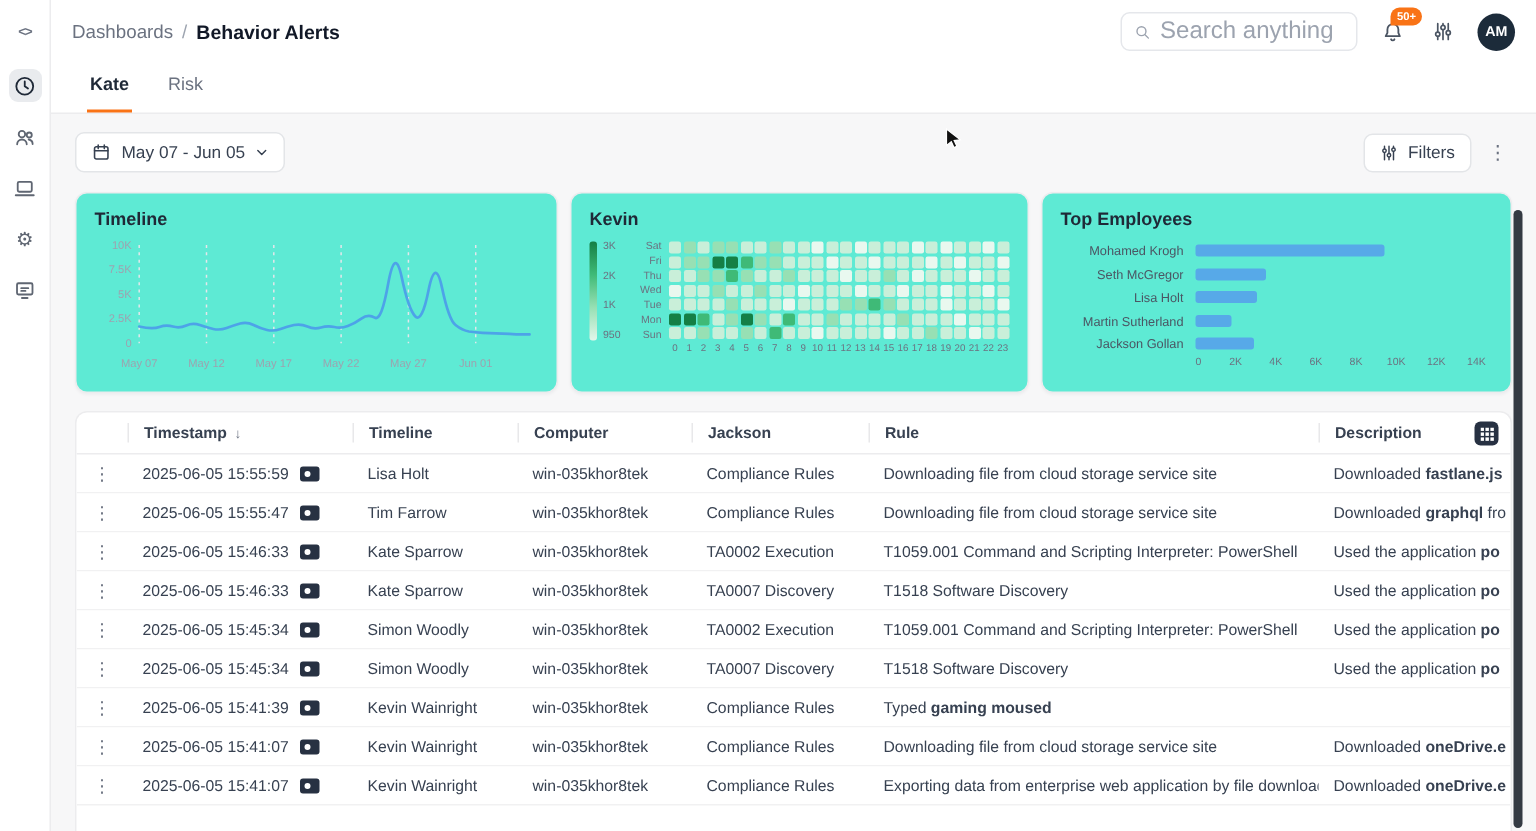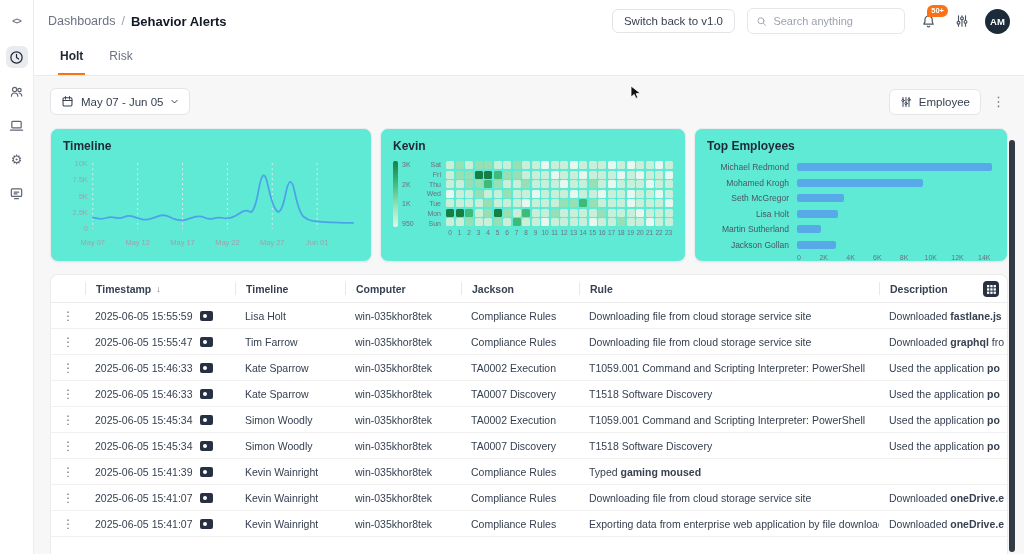--- a/index.html
+++ b/index.html
@@ -20,21 +20,21 @@
 .topbar{position:absolute;left:34px;top:0;right:0;height:42px;background:#fff;
   display:flex;align-items:center;padding:0 14px;gap:10px}
 .breadcrumb{display:flex;align-items:center;gap:6px;font-size:12.5px}
 .bc-root{color:#6b7280}.bc-sep{color:#9ca3af}
 .bc-current{color:#111827;font-weight:bold;font-size:13px}
 .topbar-right{margin-left:auto;display:flex;align-items:center;gap:12px}
 .btn-outline{background:#fff;border:1px solid #e2e4e8;border-radius:6px;padding:5px 11px;
   font-size:11.5px;color:#374151;cursor:pointer;white-space:nowrap}
 .search-box{display:flex;align-items:center;gap:6px;width:158px;height:26px;
   border:1px solid #e5e7eb;border-radius:6px;padding:0 8px;background:#fff;color:#9ca3af}
-.search-box input{border:0;outline:0;width:100%;font-size:11px;color:#374151;background:transparent}
+.search-box input{border:0;outline:0;width:100%;font-size:16px;color:#374151;background:transparent}
 .search-box input::placeholder{color:#9ca3af}
 .icon-btn{position:relative;width:22px;height:22px;display:flex;align-items:center;
   justify-content:center;color:#4b5563;cursor:pointer}
 .badge{position:absolute;top:-5px;right:-9px;background:#f97316;color:#fff;font-size:7.5px;
   font-weight:bold;padding:2px 4px;border-radius:7px 7px 7px 1px;line-height:1}
 .avatar{width:25px;height:25px;border-radius:50%;background:#1c2b3a;color:#fff;font-size:9.5px;
   font-weight:bold;display:flex;align-items:center;justify-content:center;cursor:pointer}
 
 
 .tabsbar{position:absolute;left:34px;top:42px;right:0;height:34px;background:#fff;
@@ -150,21 +150,20 @@
     </div>
   </aside>
 
   <header class="topbar">
     <nav class="breadcrumb">
       <span class="bc-root">Dashboards</span>
       <span class="bc-sep">/</span>
       <span class="bc-current">Behavior Alerts</span>
     </nav>
     <div class="topbar-right">
-      <button class="btn-outline">Switch back to v1.0</button>
       <div class="search-box">
         <svg class="stroke-icon" width="13" height="13" viewBox="0 0 16 16">
             <circle cx="7" cy="7" r="4.2"></circle>
             <path d="M10.3 10.3l3.2 3.2"></path>
           </svg>
         <input type="text" placeholder="Search anything" style="">
       </div>
       <div class="icon-btn">
         <svg class="stroke-icon" width="15" height="15" viewBox="0 0 16 16">
             <path d="M8 2.2a3.8 3.8 0 0 0-3.8 3.8v2.4L3 10.8h10L12 8.4V6A3.8 3.8 0 0 0 8 2.2z"></path>
@@ -178,21 +177,21 @@
             <circle cx="4" cy="10" r="1.6" fill="#fff"></circle>
             <circle cx="8" cy="5" r="1.6" fill="#fff"></circle>
             <circle cx="12" cy="9" r="1.6" fill="#fff"></circle>
           </svg>
       </div>
       <div class="avatar">AM</div>
     </div>
   </header>
 
   <div class="tabsbar">
-    <div class="tab active">Holt</div>
+    <div class="tab active">Kate</div>
     <div class="tab">Risk</div>
   </div>
 
   <div class="content">
 
     <div class="toolbar">
       <button class="date-btn">
         <svg class="stroke-icon" width="13" height="13" viewBox="0 0 16 16">
             <rect x="2.5" y="3.5" width="11" height="10" rx="1.5"></rect>
             <path d="M2.5 6.8h11M5.5 2v3M10.5 2v3"></path>
@@ -203,21 +202,21 @@
           </svg>
       </button>
       <div class="toolbar-right">
         <button class="filters-btn">
           <svg class="stroke-icon" width="12" height="12" viewBox="0 0 16 16">
               <path d="M4 2v12M8 2v12M12 2v12"></path>
               <circle cx="4" cy="6" r="1.5" fill="#fff"></circle>
               <circle cx="8" cy="10" r="1.5" fill="#fff"></circle>
               <circle cx="12" cy="5" r="1.5" fill="#fff"></circle>
             </svg>
-          <span>Employee</span>
+          <span>Filters</span>
         </button>
         <span class="kebab">⋮</span>
       </div>
     </div>
 
     <div class="cards">
 
       <div class="card card-timeline">
         <div class="card-title">Timeline</div>
         <svg id="timeline-svg" class="timeline-svg" viewBox="0 0 298 96">
@@ -459,26 +458,20 @@
                 <div class="hm-hour">23</div>
               </div>
           </div>
         </div>
       </div>
 
       <div class="card card-top">
         <div class="card-title">Top Employees</div>
         <div class="bars" id="bars-rows">
             <div class="bar-row">
-              <div class="bar-label">Michael Redmond</div>
-              <div class="bar-track">
-                <div class="bar-fill" style="width: 98.65%;"></div>
-              </div>
-            </div>
-            <div class="bar-row">
               <div class="bar-label">Mohamed Krogh</div>
               <div class="bar-track">
                 <div class="bar-fill" style="width: 63.51%;"></div>
               </div>
             </div>
             <div class="bar-row">
               <div class="bar-label">Seth McGregor</div>
               <div class="bar-track">
                 <div class="bar-fill" style="width: 23.65%;"></div>
               </div>

